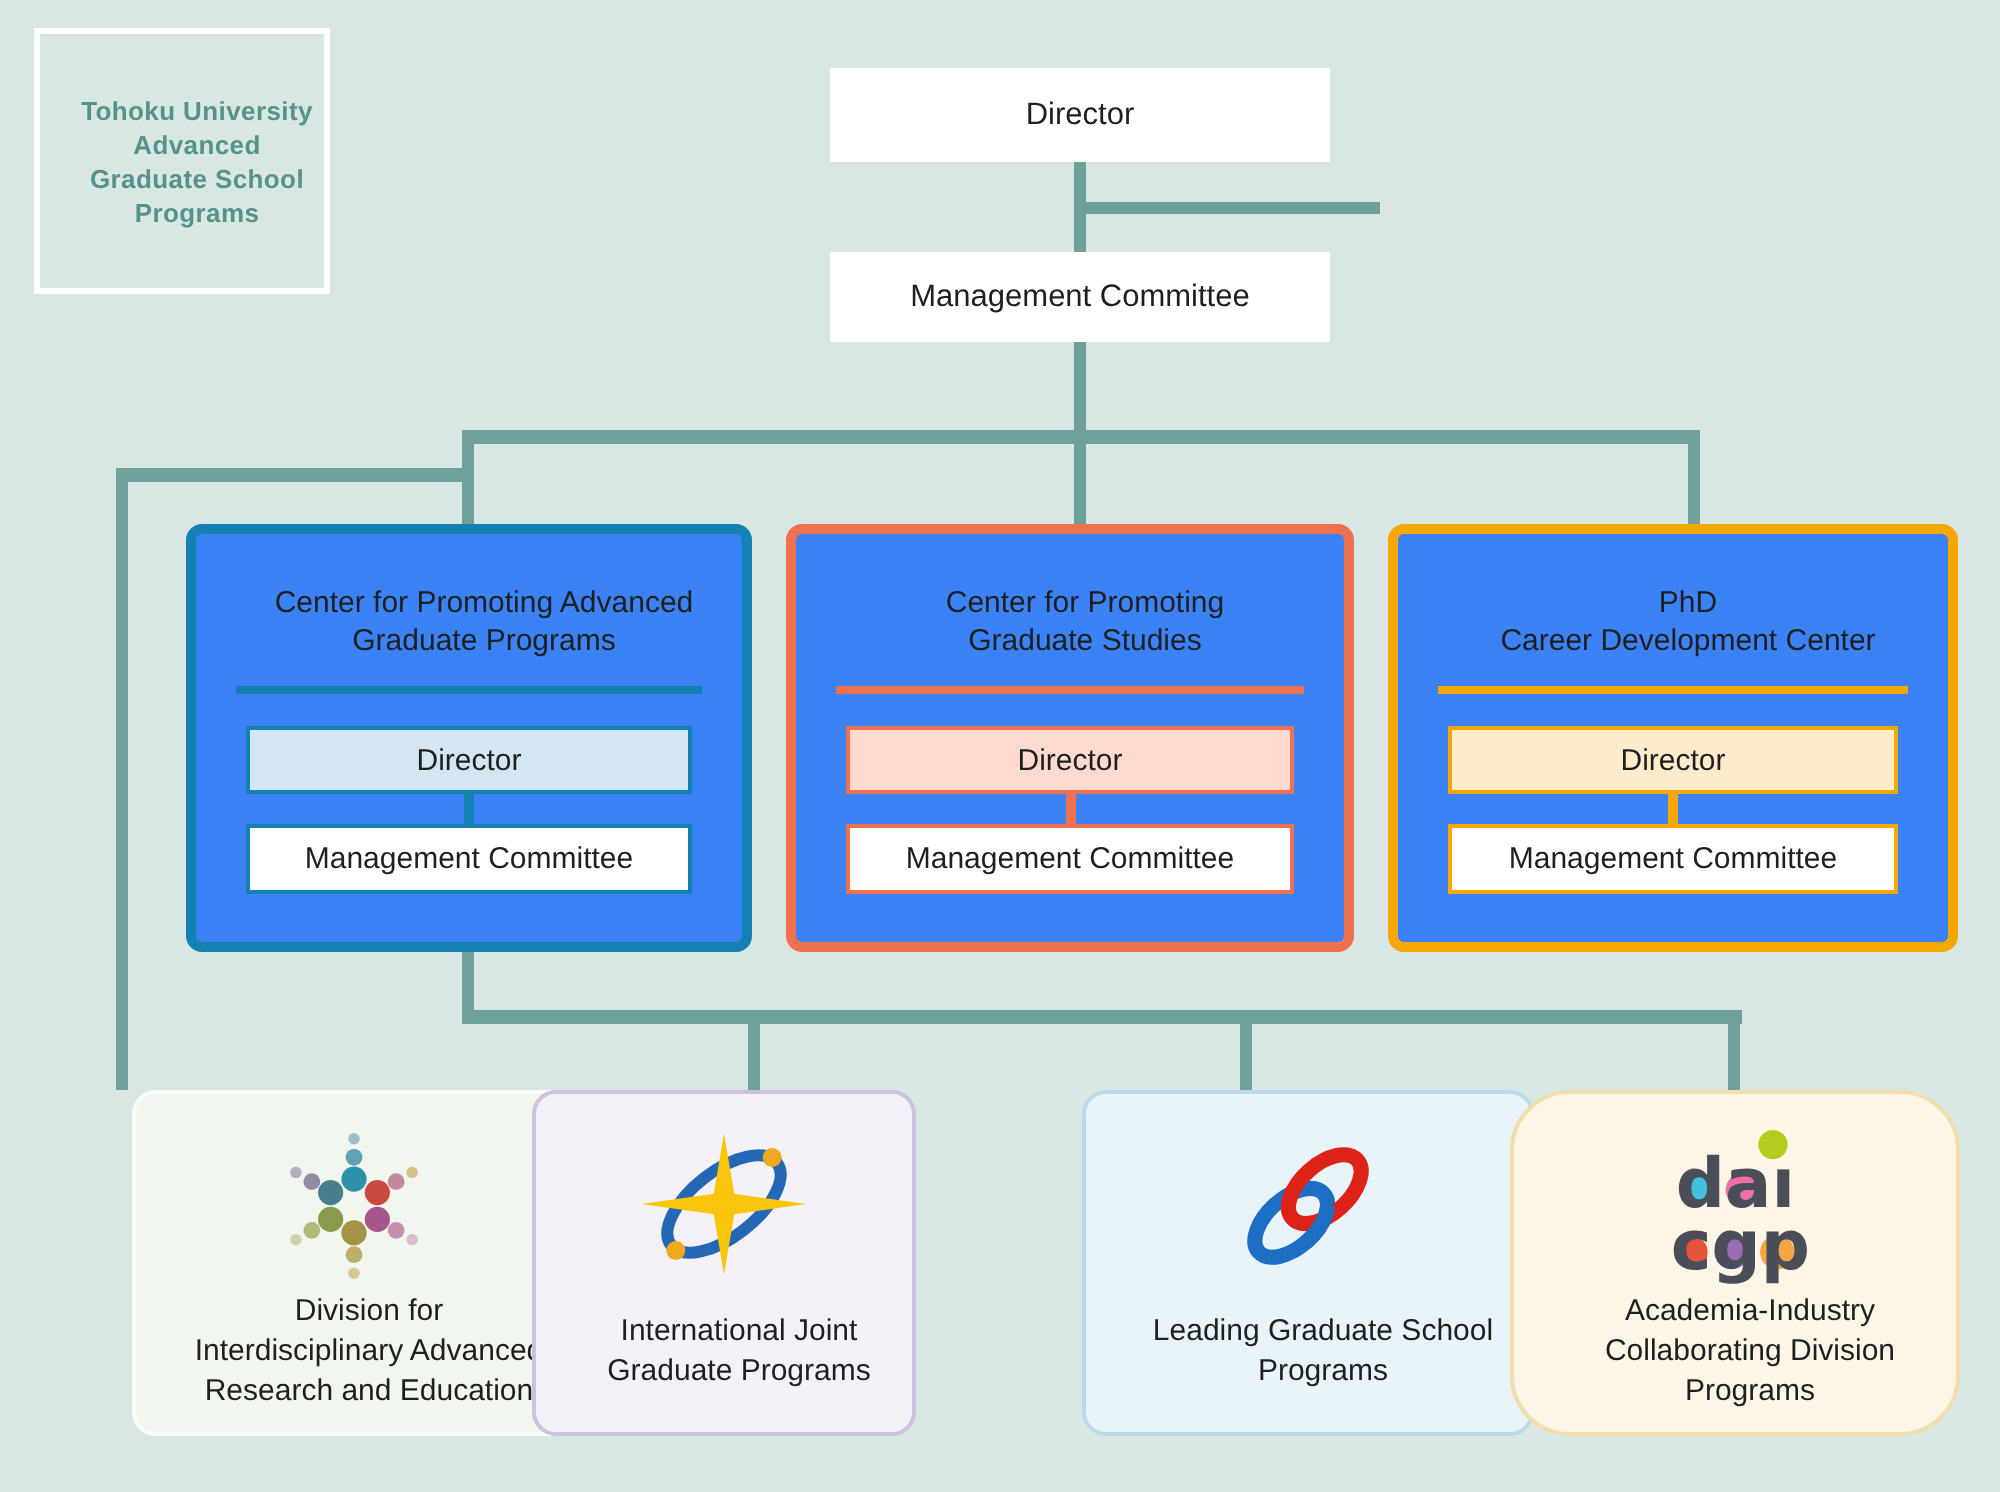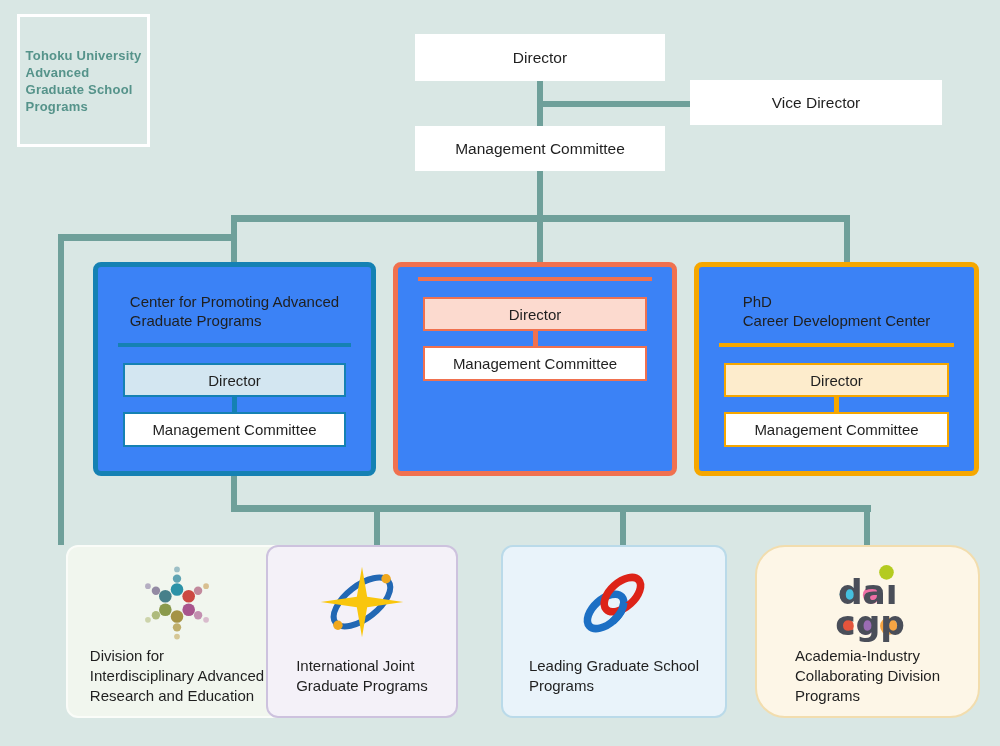--- a/index.html
+++ b/index.html
@@ -3,21 +3,21 @@
 <meta charset="utf-8">
 <style>
   html,body{margin:0;padding:0;}
   body{font-family:"Liberation Sans","DejaVu Sans",sans-serif;background:#d9e7e4;}
   #stage{position:relative;width:1000px;height:746px;background:#d9e7e4;overflow:hidden;color:#1f1f1f;}
 
   .line{position:absolute;background:#6fa09a;}
 
   .wbox{position:absolute;background:#ffffff;display:flex;align-items:center;justify-content:center;
         font-size:15.5px;color:#1f1f1f;}
-  .pre{white-space:pre-line;}
+  .pre{white-space:pre-line;text-align:center;padding-left:15px;}
 
   .logo-frame{position:absolute;left:17px;top:14px;width:127px;height:127px;border:3px solid #ffffff;
         display:flex;align-items:center;justify-content:center;color:#55938a;font-size:13px;
         line-height:17px;font-weight:600;letter-spacing:.2px;}
 
   .center-card{position:absolute;top:262px;height:214px;background:#3b82f6;border-radius:8px;
         box-sizing:border-box;border:5px solid;display:flex;flex-direction:column;}
   .center-title{margin-top:22px;height:44px;display:flex;align-items:center;justify-content:center;
         font-size:15px;line-height:19px;}
   .center-divider{height:4px;margin:10px 20px 0;}
@@ -31,21 +31,21 @@
   .c1 .sub-director{border-color:#1581b3;background:#d3e6f1;} .c1 .sub-committee{border-color:#1581b3;}
   .c2{border-color:#f0714f;}  .c2 .center-divider,.c2 .sub-connector{background:#f0714f;}
   .c2 .sub-director{border-color:#f0714f;background:#fcdacf;} .c2 .sub-committee{border-color:#f0714f;}
   .c3{border-color:#f6a700;}  .c3 .center-divider,.c3 .sub-connector{background:#f6a700;}
   .c3 .sub-director{border-color:#f6a700;background:#fdeccc;} .c3 .sub-committee{border-color:#f6a700;}
 
   .program-card{position:absolute;top:545px;height:173px;box-sizing:border-box;border-radius:12px;
         border:2px solid;display:flex;flex-direction:column;align-items:center;}
   .p1{left:22px;width:222px;background:#f1f6ee;border-color:#fafcf8;margin-left:44px;}
   .p2{left:266px;width:192px;background:#f4f1f8;border-color:#cdc2de;}
-  .p3{left:501px;width:226px;background:#e9f3fa;border-color:#badae9;}
+  .p3{left:541px;width:226px;background:#e9f3fa;border-color:#badae9;}
   .p4{left:755px;width:225px;background:#fdf6e7;border-color:#f2ddae;border-radius:30px;}
   .program-logo{height:98px;display:flex;align-items:flex-end;justify-content:center;}
   .program-logo svg{display:block;}
   .program-label{flex:1;display:flex;align-items:center;justify-content:center;
         font-size:15px;line-height:20px;padding-bottom:10px;}
 </style>
 </head>
 <body>
 
 <div id="stage">
@@ -63,33 +63,34 @@
   <div class="line" style="left:374px;top:505px;width:6px;height:40px"></div>
   <div class="line" style="left:620px;top:505px;width:6px;height:40px"></div>
   <div class="line" style="left:864px;top:505px;width:6px;height:40px"></div>
 
   <div class="logo-frame pre">Tohoku University
 Advanced
 Graduate School
 Programs</div>
 
   <div class="wbox" style="left:415px;top:34px;width:250px;height:47px">Director</div>
-  <div class="wbox" style="left:690px;top:80px;width:252px;height:45px">Vice Director</div>
   <div class="wbox" style="left:415px;top:126px;width:250px;height:45px">Management Committee</div>
 
   <div class="center-card c1" style="left:93px;width:283px">
     <div class="center-title pre">Center for Promoting Advanced
 Graduate Programs</div>
     <div class="center-divider"></div>
     <div class="sub-director">Director</div>
     <div class="sub-connector"></div>
     <div class="sub-committee">Management Committee</div>
   </div>
 
   <div class="center-card c2" style="left:393px;width:284px">
+    <div class="center-title pre">Center for Promoting
+Graduate Studies</div>
     <div class="center-divider"></div>
     <div class="sub-director">Director</div>
     <div class="sub-connector"></div>
     <div class="sub-committee">Management Committee</div>
   </div>
 
   <div class="center-card c3" style="left:694px;width:285px">
     <div class="center-title pre">PhD
 Career Development Center</div>
     <div class="center-divider"></div>

